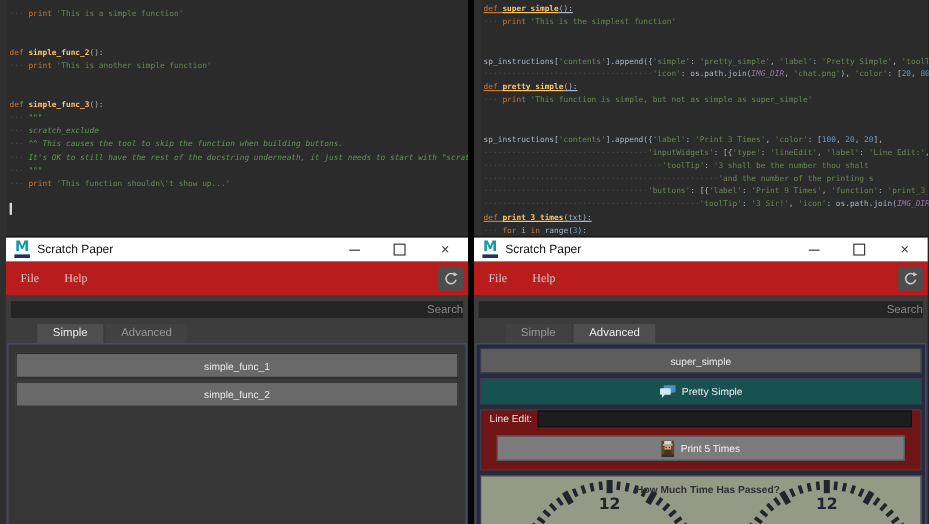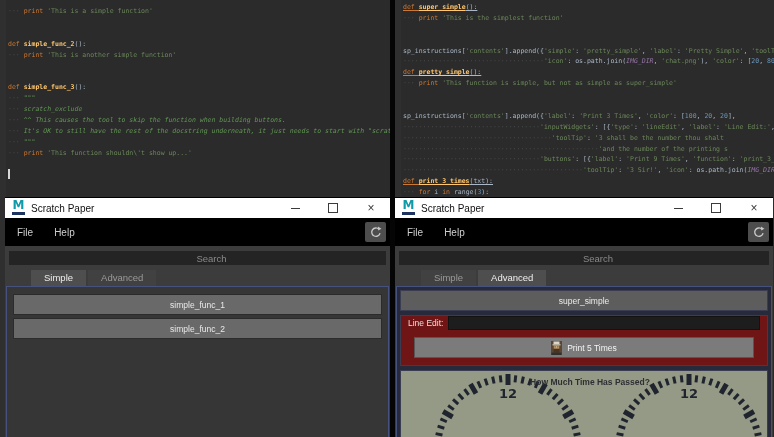--- a/index.html
+++ b/index.html
@@ -26,26 +26,26 @@
   .maya-ico{width:13px;height:14px;margin:0 6px 0 7px;position:relative;flex:0 0 auto;}
   .maya-ico .m{position:absolute;top:-3px;left:0;width:13px;text-align:center;color:#0f9ba8;
                font-weight:bold;font-size:12px;font-family:"DejaVu Sans",sans-serif;}
   .maya-ico .band{position:absolute;bottom:0;left:0;width:13px;height:3px;background:#1d3461;}
   .title-text{font-size:10px;color:#101010;flex:1 1 auto;}
   .win-controls{display:flex;align-items:center;flex:0 0 auto;}
   .wc{width:38px;height:18px;display:flex;align-items:center;justify-content:center;}
   .wc .min{width:9px;height:1px;background:#3b3b3b;}
   .wc .max{width:8px;height:8px;border:1px solid #3b3b3b;}
   .wc .cls{font-size:12px;color:#3b3b3b;line-height:1;}
-  .menubar{height:28px;background:#000000;display:flex;align-items:center;flex:0 0 auto;position:relative;}
+  .menubar{height:28px;background:#b91c1c;display:flex;align-items:center;flex:0 0 auto;position:relative;font-family:Liberation Serif, serif;}
   .menu-item{color:#cfcfcf;font-size:10px;padding:3px 9px;margin-left:3px;}
   .refresh-btn{position:absolute;right:4px;top:4px;width:21px;height:20px;background:#4d4d4d;
                border-radius:2px;display:flex;align-items:center;justify-content:center;}
   .searchbar{height:14px;margin:5px 4px 0 4px;background:#242424;display:flex;align-items:center;
-             justify-content:center;flex:0 0 auto;padding-left:28px;}
+             justify-content:flex-end;flex:0 0 auto;padding-left:28px;}
   .searchbar span{color:#8a8a8a;font-size:9.5px;}
   .tabs{margin:5px 0 0 2px;display:flex;flex:0 0 auto;padding-left:24px;}
   .tab{font-size:9.5px;color:#9a9a9a;background:#414141;padding:2px 13px 3px 13px;margin-right:2px;}
   .tab.active{background:#4e4e4e;color:#eeeeee;}
   .content{flex:1 1 auto;border:1px solid #46517e;margin:0 1px 1px 1px;overflow:hidden;}
 
   
   .content.simple{background:#363636;padding-top:7px;}
   .sbtn{height:19px;margin:0 6px 3px 6px;background:#696969;border:1px solid #2b2b2b;
         display:flex;align-items:center;justify-content:center;color:#e9e9e9;font-size:8.5px;}
@@ -201,20 +201,27 @@
       <span>Search</span>
     </div>
     <div class="tabs">
       <div class="tab">Simple</div>
       <div class="tab active">Advanced</div>
     </div>
     <div class="content adv">
 
       <div class="itm btn-gray">super_simple</div>
 
+      <div class="itm btn-teal">
+        <svg width="15" height="13" viewBox="0 0 15 13">
+          <path d="M5 1 h8 a1 1 0 0 1 1 1 v4 a1 1 0 0 1 -1 1 h-2 l-2 2 v-2 h-4 a1 1 0 0 1 -1-1 v-4 a1 1 0 0 1 1-1 Z" fill="#4a90c4"></path>
+          <path d="M2 3.5 h7 a1 1 0 0 1 1 1 v3.5 a1 1 0 0 1 -1 1 h-4 l-2.4 2.6 v-2.6 h-0.6 a1 1 0 0 1 -1-1 v-3.5 a1 1 0 0 1 1-1 Z" fill="#cfe8f7"></path>
+        </svg>
+        <span>Pretty Simple</span>
+      </div>
 
       <div class="itm grp-red">
         <div class="le-row">
           <label>Line Edit:</label>
           <div class="le-input"></div>
         </div>
         <div class="btn-p5">
           <svg width="11" height="14" viewBox="0 0 11 14">
             <rect x="0" y="0" width="11" height="14" fill="#5a4632"></rect>
             <rect x="2.5" y="0.5" width="6" height="3" fill="#ded6c4"></rect>

